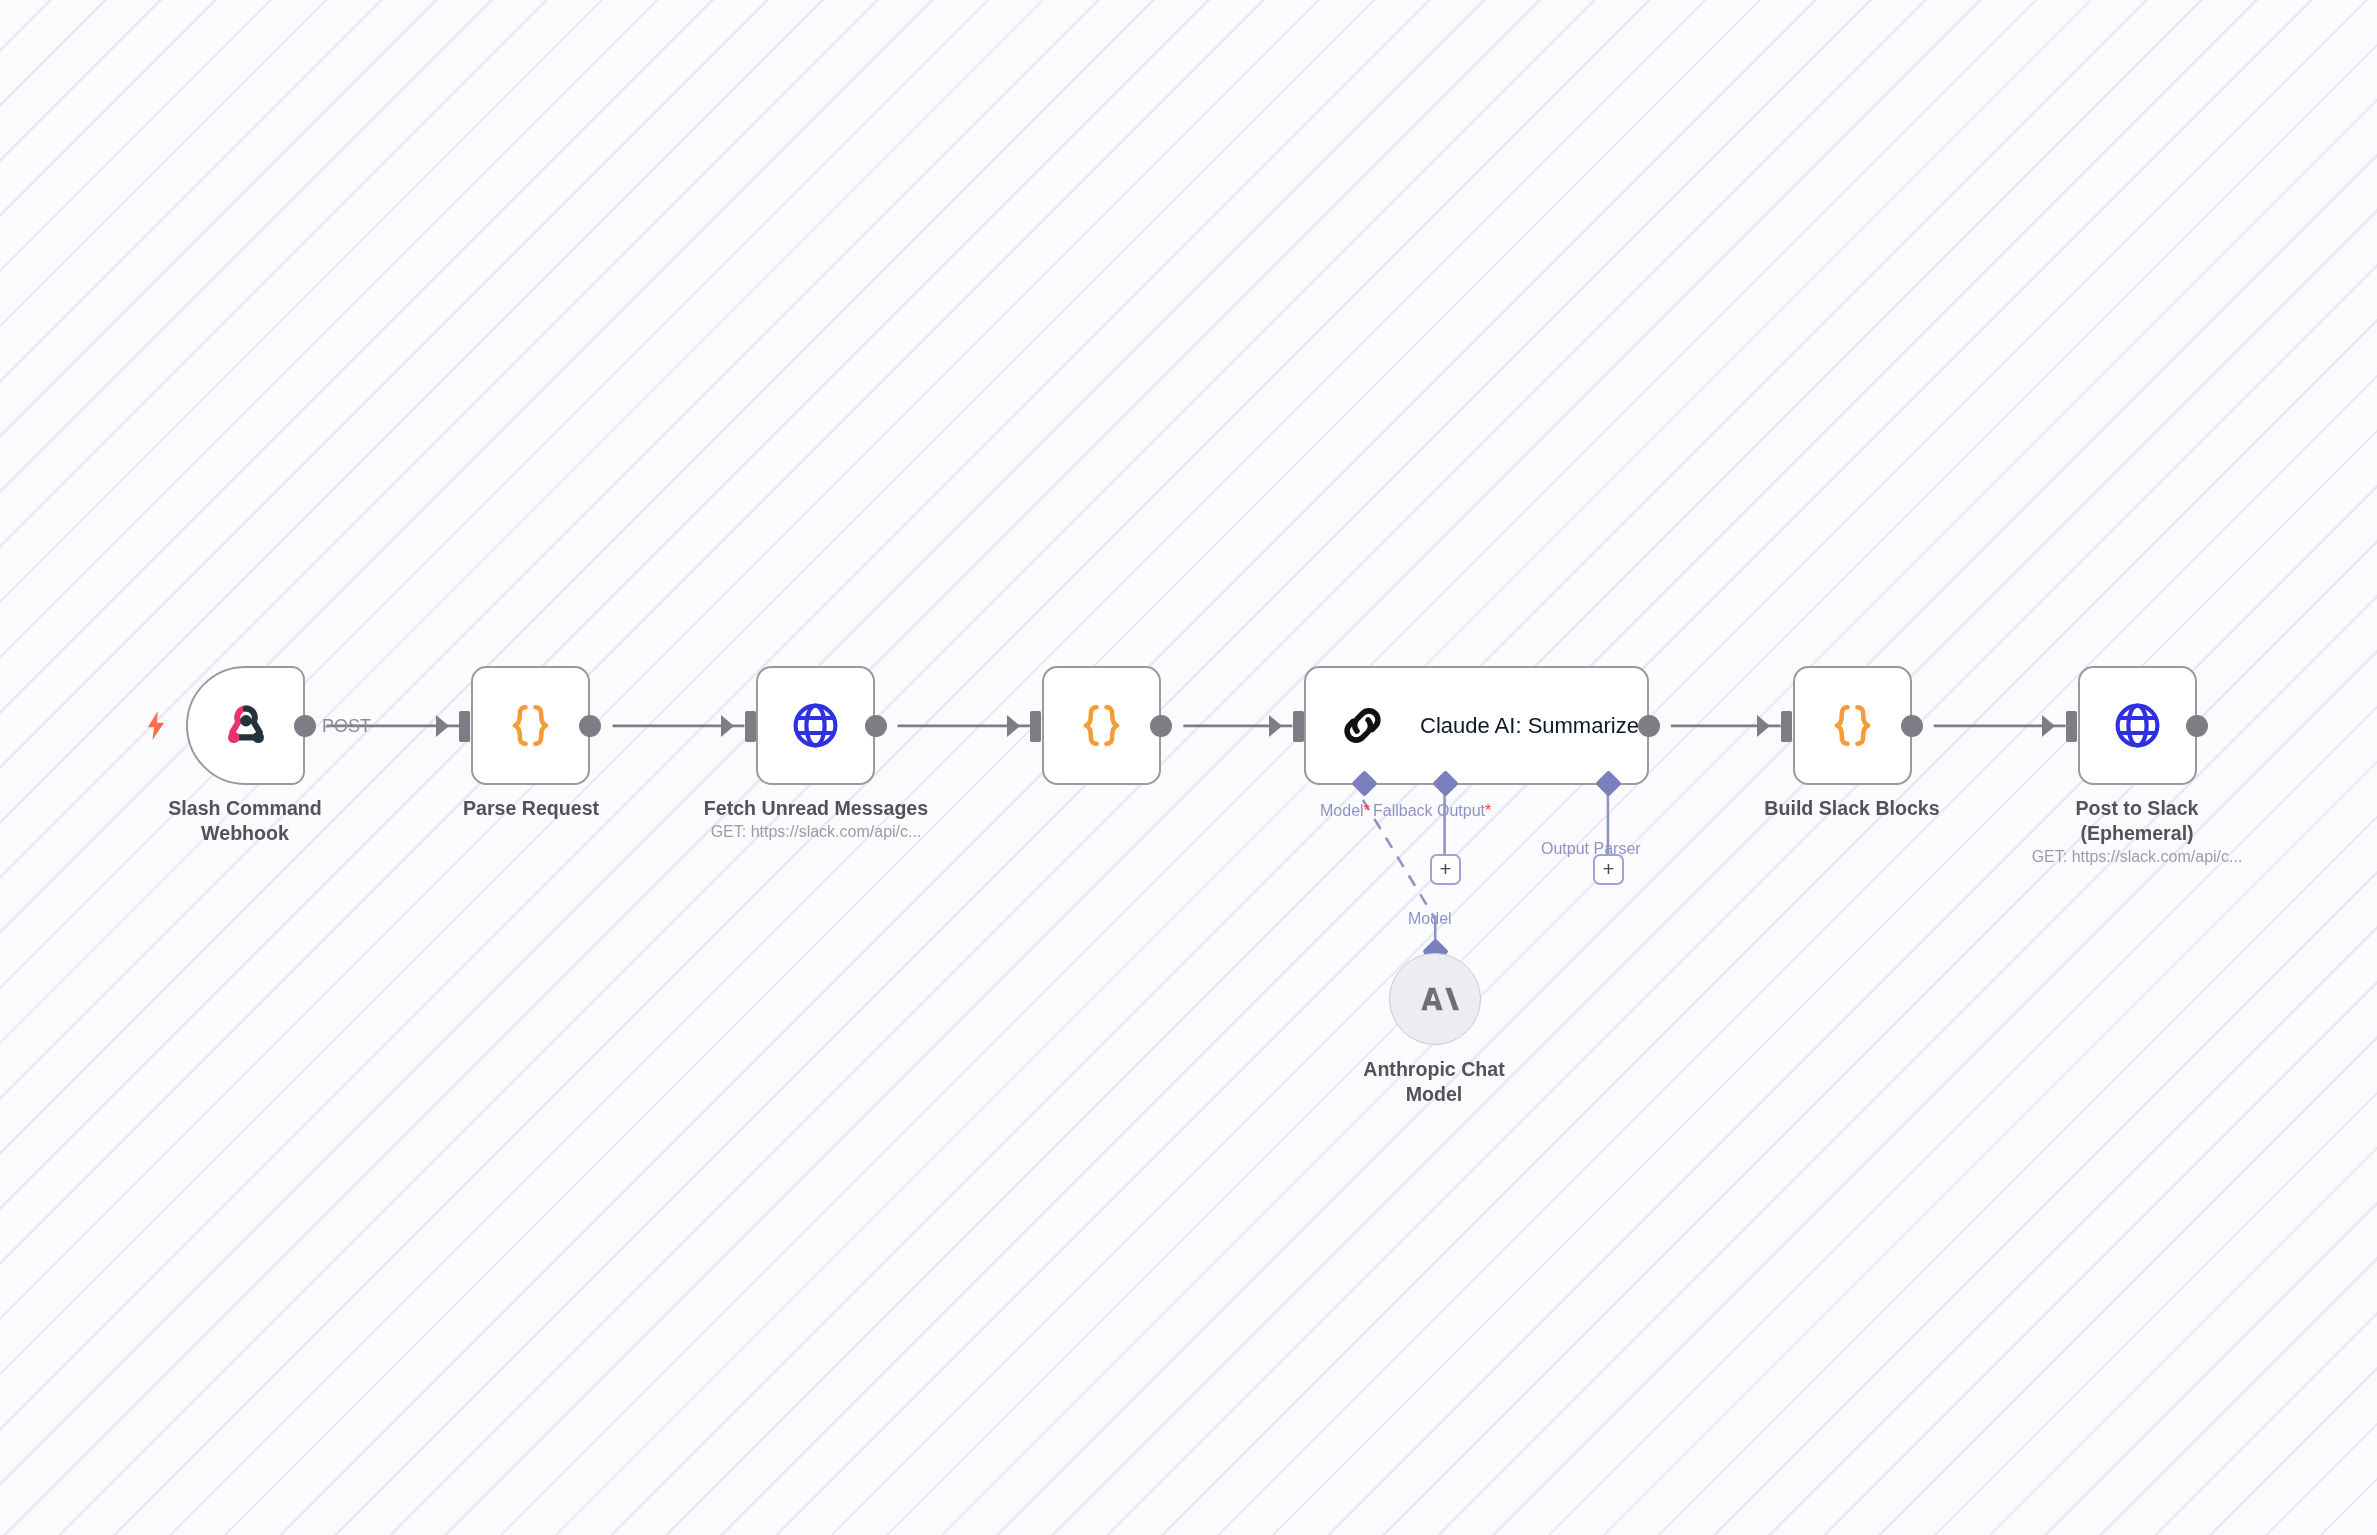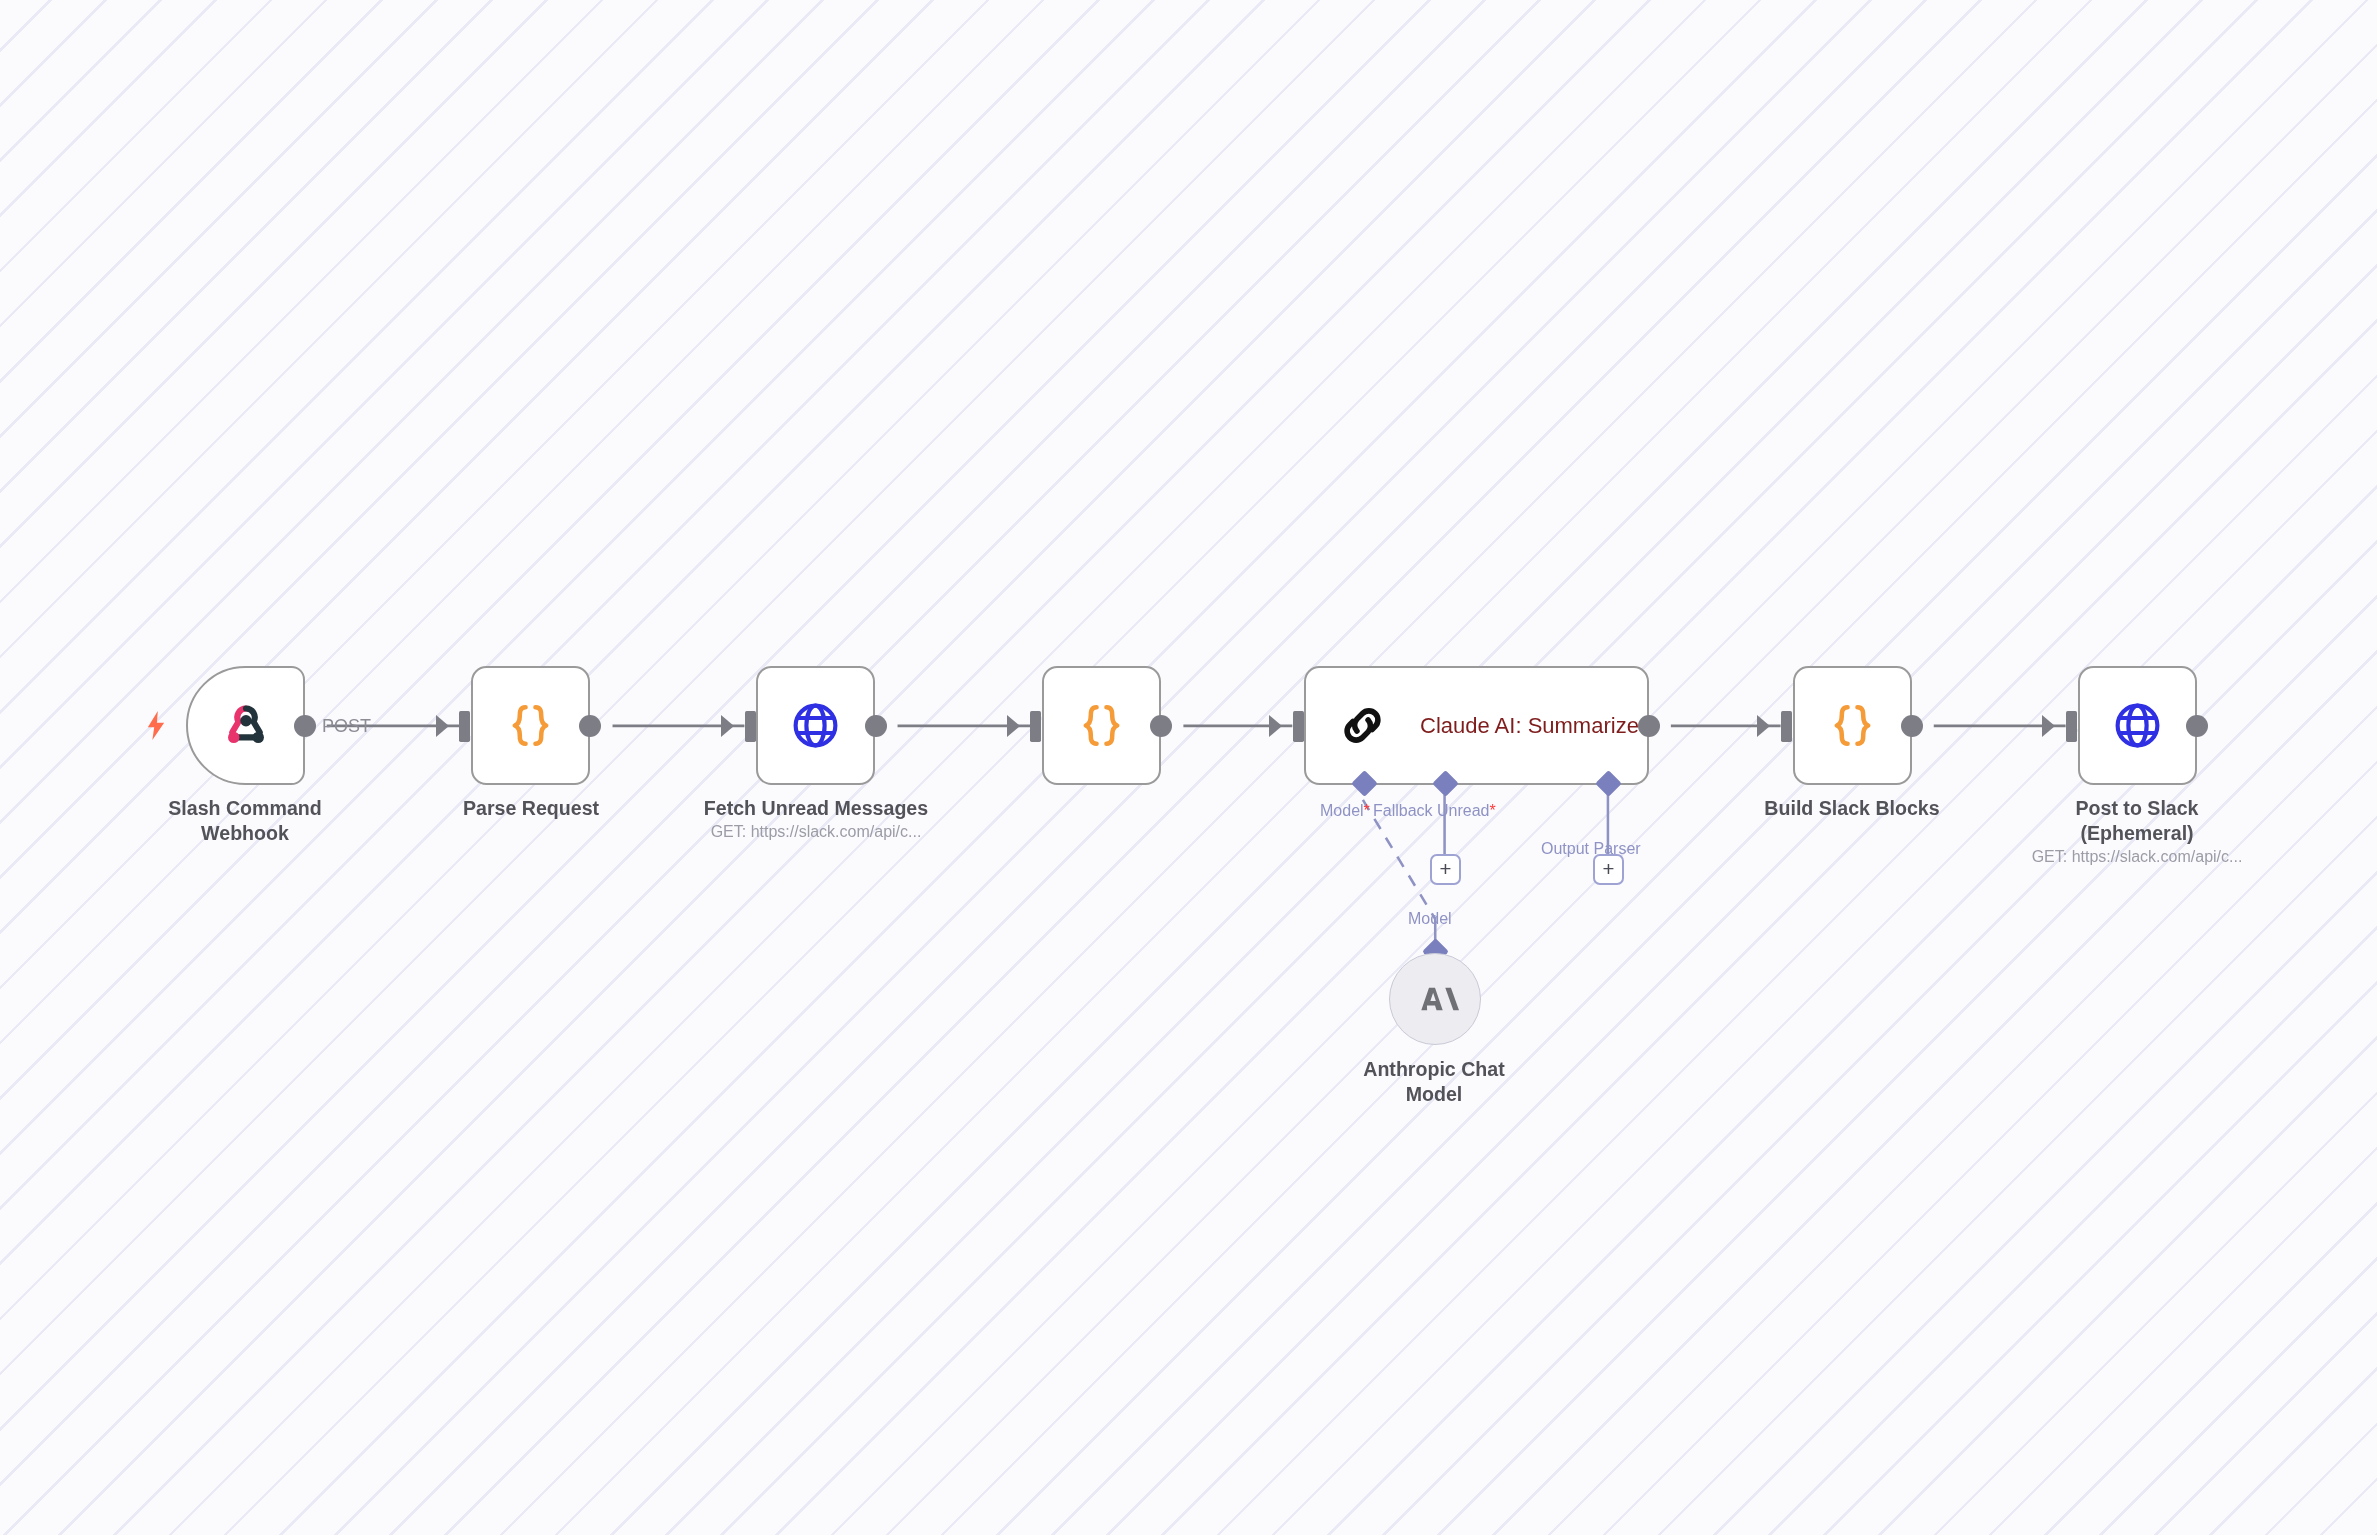--- a/index.html
+++ b/index.html
@@ -47,21 +47,21 @@
   .node.trigger {
     border-radius: 68px 15.3px 15.3px 68px;
   }
   .node.wide {
     justify-content: flex-start;
     padding-left: 31px;
     gap: 32px;
   }
   .node-title-inline {
     font-size: 22px;
-    color: #7f1d1d;
+    color: #0f172a;
     font-weight: 400;
     white-space: nowrap;
   }
 
   
   .node-circle {
     position: absolute;
     box-sizing: border-box;
     width: 92px;
     height: 92px;
@@ -272,21 +272,21 @@
   <div class="port-in" style="left:1293px; top:711px;"></div>
   <div class="port-out" style="left:1638px; top:715px;"></div>
 
   <div class="port-diamond" style="left:1355px; top:774px;"></div>
   <div class="sub-label" style="left:1320px; top:802px;">
     <span>Model</span><span class="req">*</span>
   </div>
 
   <div class="port-diamond" style="left:1436px; top:774px;"></div>
   <div class="sub-label" style="left:1373px; top:802px;">
-    <span>Fallback Unread</span><span class="req">*</span>
+    <span>Fallback Output</span><span class="req">*</span>
   </div>
   <div class="plus-box" style="left:1430px; top:854px;">+</div>
 
   <div class="port-diamond" style="left:1599px; top:774px;"></div>
   <div class="sub-label" style="left:1541px; top:840px;">
     <span>Output Parser</span>
   </div>
   <div class="plus-box" style="left:1593px; top:854px;">+</div>
 
   <div class="sub-label" style="left:1408px; top:910px;">Model</div>

